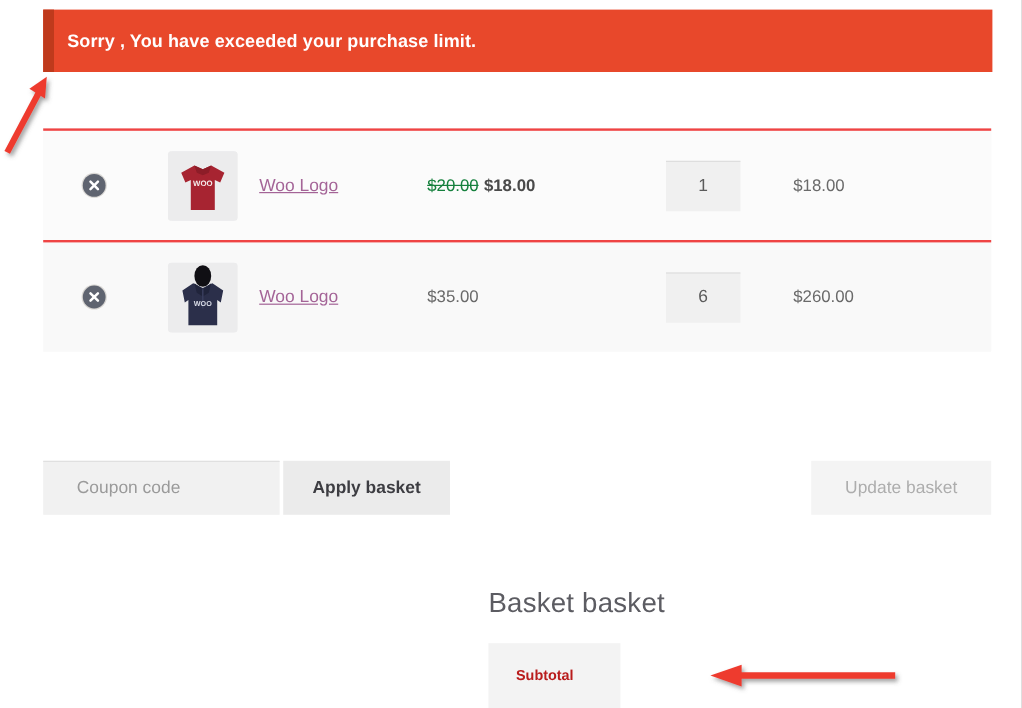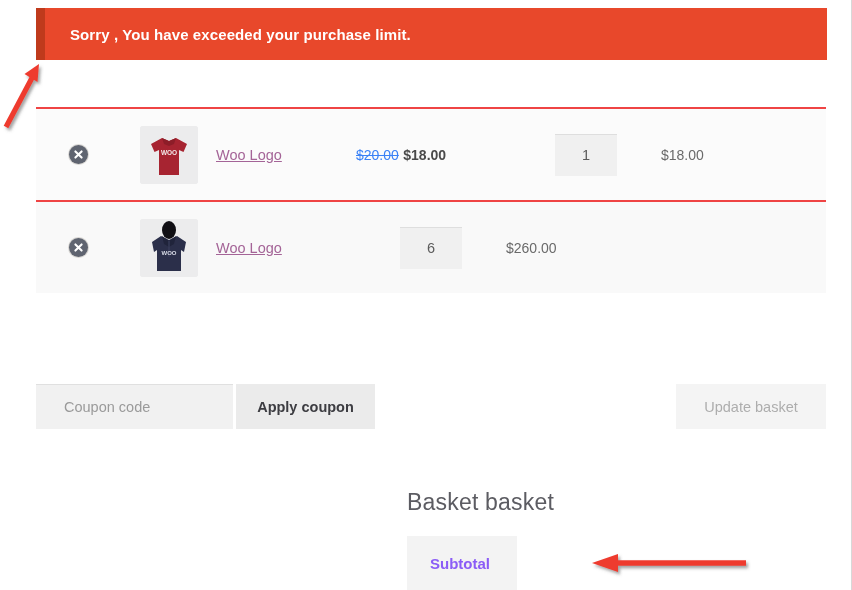--- a/index.html
+++ b/index.html
@@ -48,21 +48,21 @@
   .notice-accent {
     position: absolute;
     left: 0;
     top: 0;
     width: 9px;
     height: 100%;
     background: #bf3a1c;
   }
   .notice-text {
     position: relative;
-    margin-left: 34px;
+    margin-left: 20px;
     color: #ffffff;
     font-size: 15px;
     font-weight: 600;
     letter-spacing: .1px;
   }
 
   
   .cart {
     position: absolute;
     left: 36px;
@@ -134,21 +134,21 @@
 
   .prod-link {
     font-size: 14.5px;
     color: #a46497;
     text-decoration: underline;
     cursor: pointer;
   }
 
   .price-old {
     font-size: 14px;
-    color: #3b82f6;
+    color: #15803d;
     text-decoration: line-through;
     text-align: center;
   }
   .price-new {
     font-size: 14px;
     font-weight: 700;
     color: #4a4a4a;
   }
   .price-plain { font-size: 14px; color: #6a6a6a; }
   .total-val   { font-size: 14px; color: #6a6a6a; }
@@ -234,23 +234,23 @@
     background: #ffffff;
     box-sizing: border-box;
   }
   .totals-th {
     width: 110px;
     background: #f3f3f3;
     display: flex;
     align-items: center;
     padding-left: 23px;
     box-sizing: border-box;
-    font-size: 15px;
+    font-size: 12px;
     font-weight: 700;
-    color: #8b5cf6;
+    color: #b91c1c;
   }
   .totals-td {
     flex: 1;
     display: flex;
     align-items: center;
     padding-left: 21px;
     box-sizing: border-box;
     font-size: 14.5px;
     color: #6a6a6a;
   }
@@ -327,33 +327,36 @@
             <path d="M21 17 L29 21 L37 17 L46 23 L44 33 L41 31 L41 52 L17 52 L17 31 L14 33 L12 23 Z" fill="#2b2f4a"></path>
             <path d="M22 17 L29 22 L36 17 L34 25 L29 28 L24 25 Z" fill="#20243b"></path>
             <rect x="28.4" y="22" width="1.2" height="16" fill="#3a3f5e"></rect>
             <text x="29" y="36" font-family="'Liberation Sans',sans-serif" font-size="6" font-weight="700" fill="#d8dbe6" text-anchor="middle">WOO</text>
           </svg>
         </span>
       </div>
       <div class="c-name">
         <span class="prod-link">Woo Logo</span>
       </div>
+      <div class="c-price">
+        <span class="price-plain">$35.00</span>
+      </div>
       <div class="c-qty">
         <span class="qty-box">6</span>
       </div>
       <div class="c-total">
         <span class="total-val">$260.00</span>
       </div>
     </div>
 
   </div>
 
   <input class="coupon-input" type="text" placeholder="Coupon code" style="">
 
-  <button class="apply-btn">Apply coupon</button>
+  <button class="apply-btn">Apply basket</button>
 
   <button class="update-btn">Update basket</button>
 
   <div class="totals-title">Basket basket</div>
 
   <div class="totals-table">
     <div class="totals-th">Subtotal</div>
   </div>
 
   <svg class="arrow-svg" id="arrow-top" width="90" height="80">

